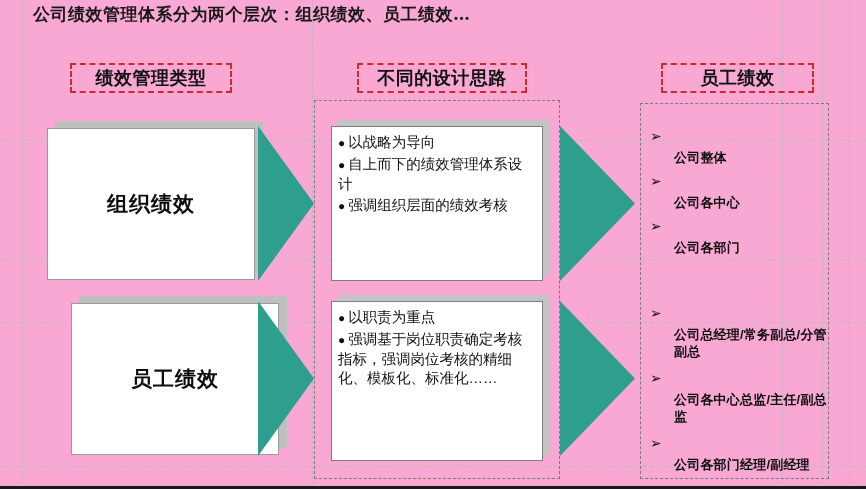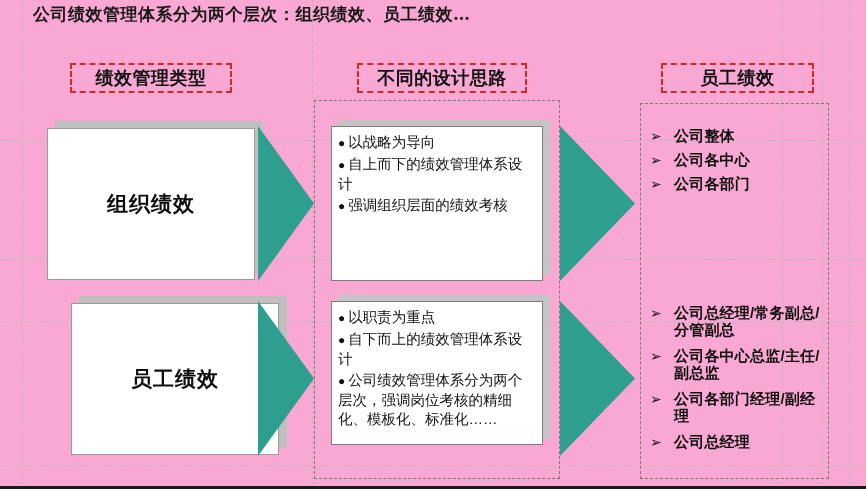--- a/index.html
+++ b/index.html
@@ -86,22 +86,22 @@
   .objrow{
     display:flex;align-items:flex-start;
     margin-bottom:6px;
   }
   .objrow .ar{
     font-size:14px;font-weight:700;color:#111;
     width:24px;flex:0 0 24px;line-height:18px;
     font-family:"DejaVu Sans",sans-serif;
   }
   .objrow .tx{
-    font-size:15px;font-weight:700;color:#0d0d0d;
-    line-height:17px;letter-spacing:0.2px;
+    font-size:13px;font-weight:700;color:#0d0d0d;
+    line-height:17px;letter-spacing:0.2px;margin-top:22px;
   }
   .objlist.tight .objrow{margin-bottom:9px;}
 
   
   .bottomrule{
     position:absolute;left:0;bottom:0;width:866px;height:3px;background:#1a1a1a;
   }
 </style>
 </head>
 <body>
@@ -189,31 +189,28 @@
       <span>员工绩效</span>
     </div>
   </div>
 
   <div class="arrow" style="left:258px;top:301px;width:56px;height:155px;">
     <svg width="56" height="155" viewBox="0 0 56 155" aria-hidden="true">
       <polygon points="0,0 56,77.5 0,155" fill="#2E9E8F"></polygon>
     </svg>
   </div>
 
-  <div class="midbox-wrap" style="left:331px;top:301px;width:212px;height:144px;">
+  <div class="midbox-wrap" style="left:331px;top:301px;width:212px;height:160px;">
     <div class="midbox-shadow"></div>
     <div class="midbox">
       <p class="mbullet">
         <span class="dot">●</span><span>以职责为重点</span>
       </p>
       <p class="mbullet">
-        <span class="dot">●</span><span>自下而上的绩效管理体系设计</span>
-      </p>
-      <p class="mbullet">
-        <span class="dot">●</span><span>公司绩效管理体系分为两个层次，强调岗位考核的精细化、模板化、标准化……</span>
+        <span class="dot">●</span><span>强调基于岗位职责确定考核指标，强调岗位考核的精细化、模板化、标准化……</span>
       </p>
     </div>
   </div>
 
   <div class="arrow" style="left:560px;top:301px;width:75px;height:155px;">
     <svg width="75" height="155" viewBox="0 0 75 155" aria-hidden="true">
       <polygon points="0,0 75,77.5 0,155" fill="#2E9E8F"></polygon>
     </svg>
   </div>
 

